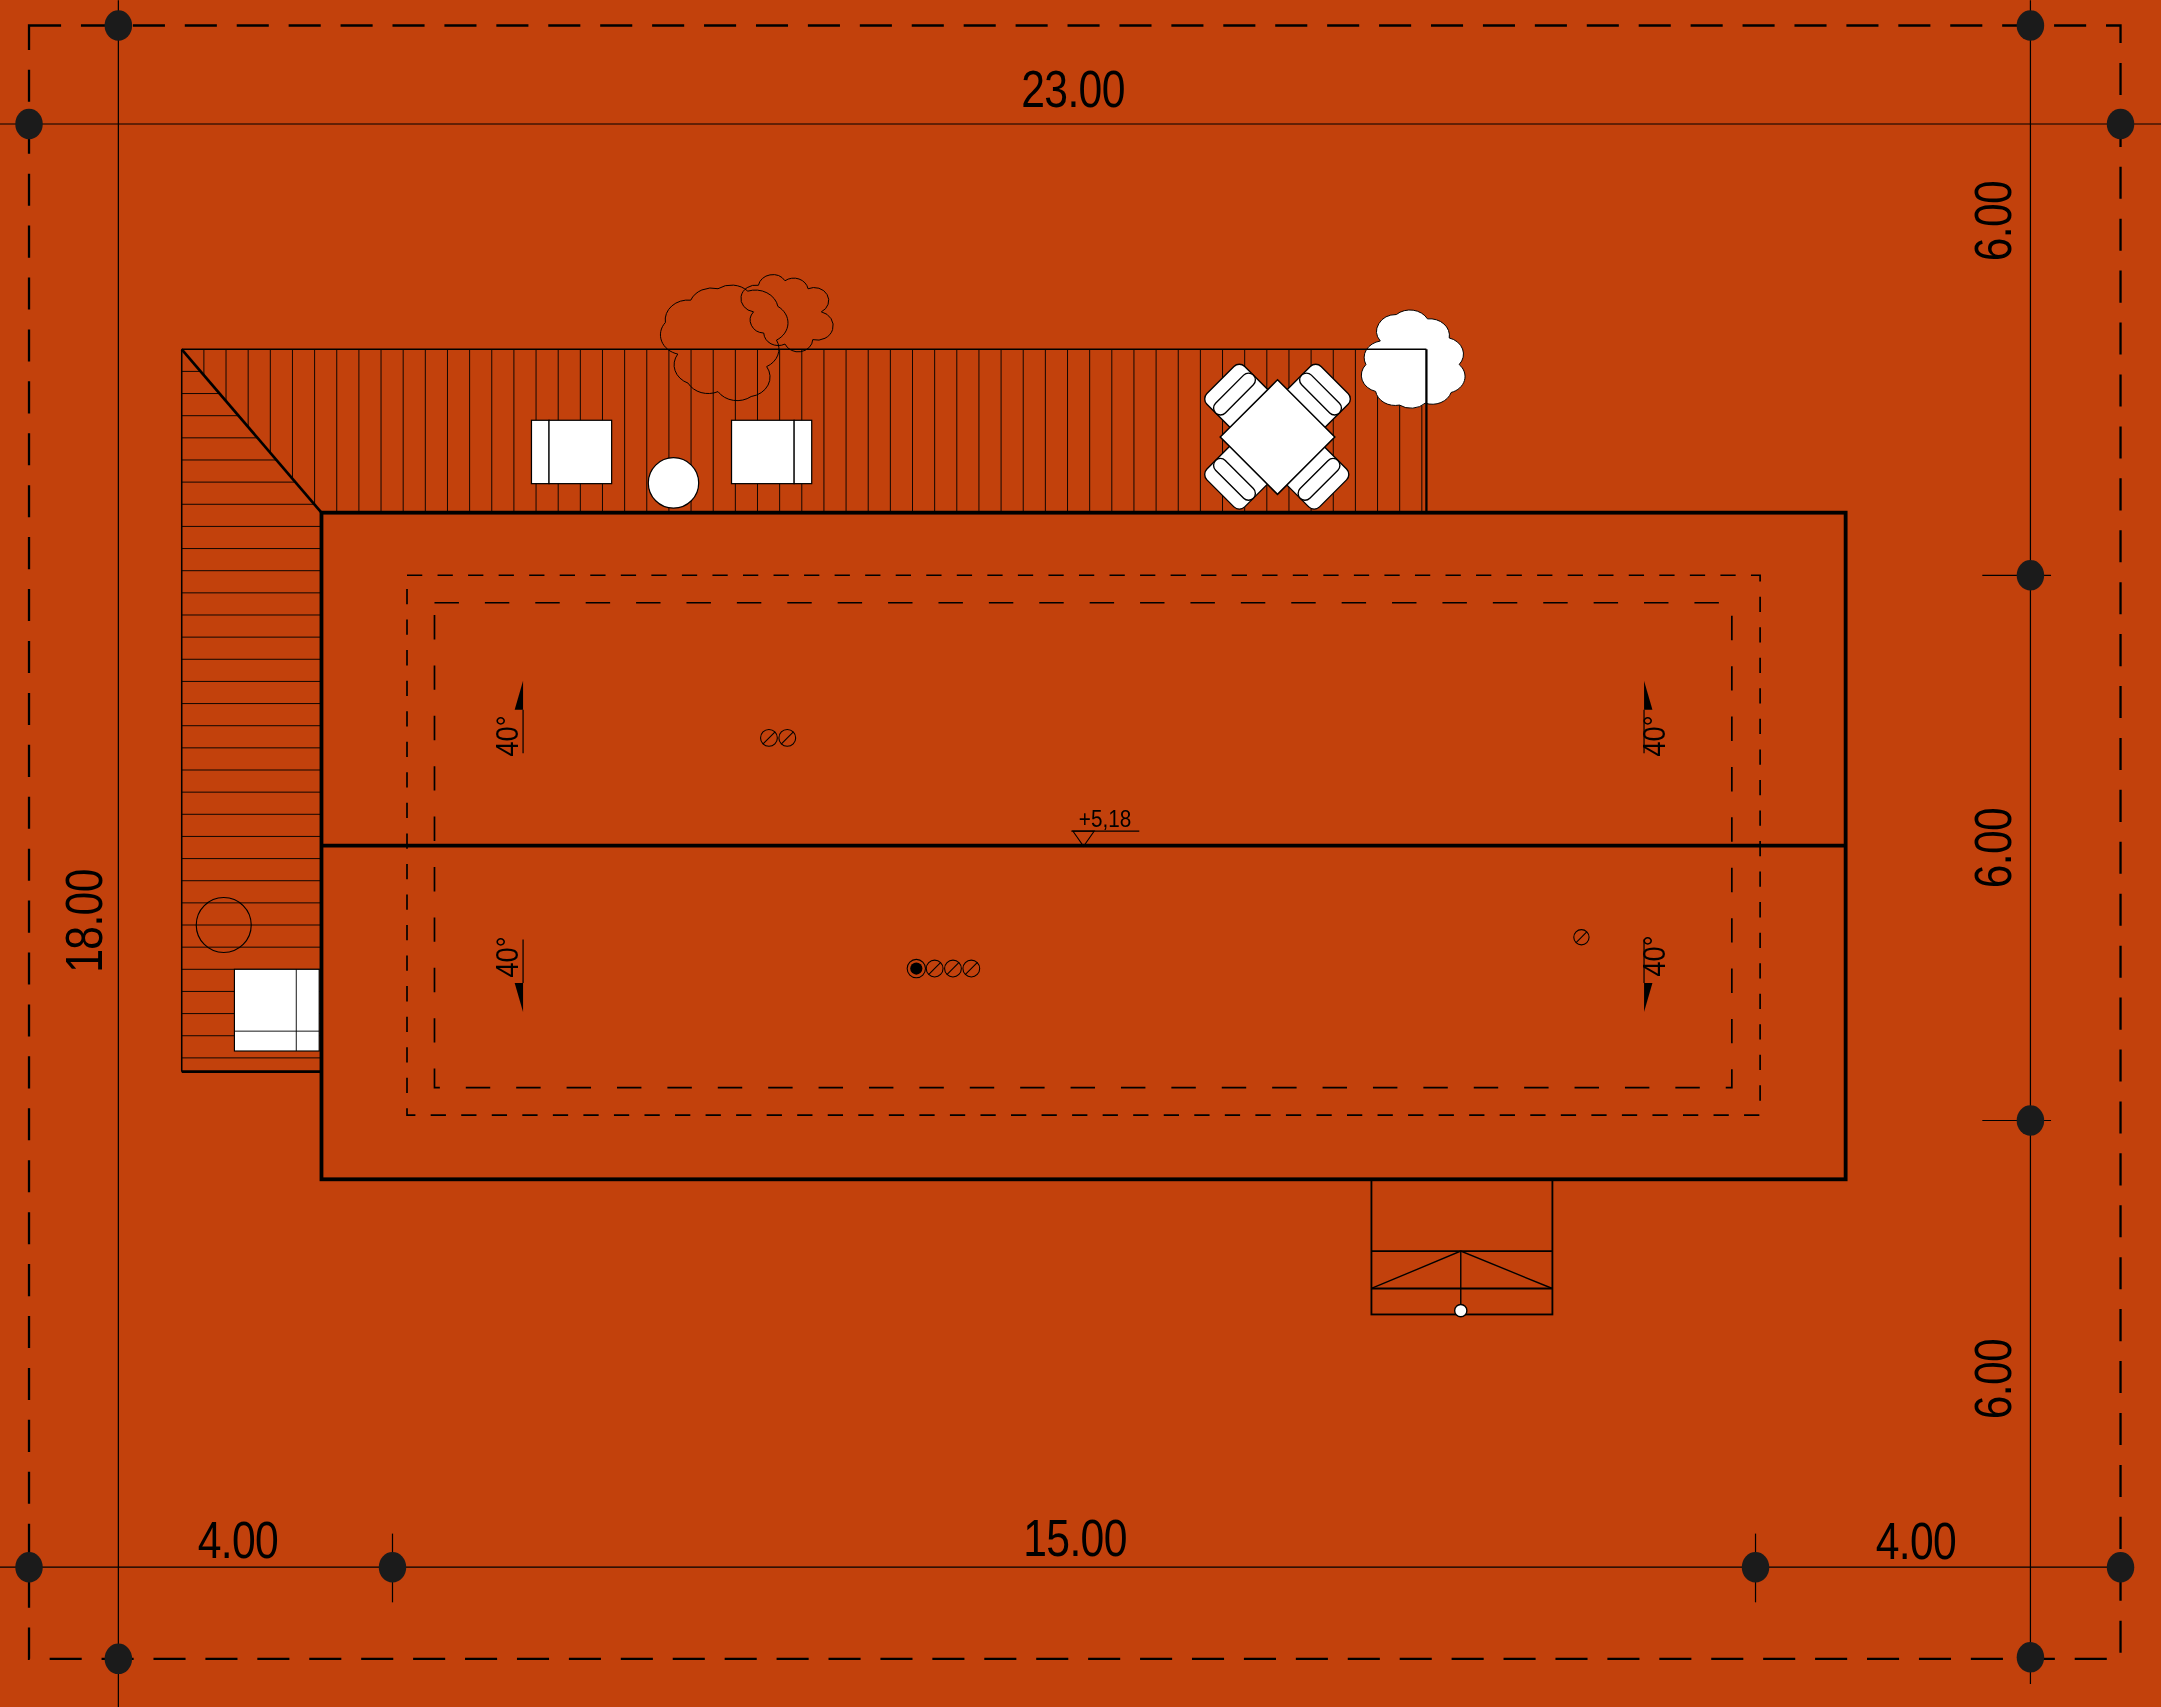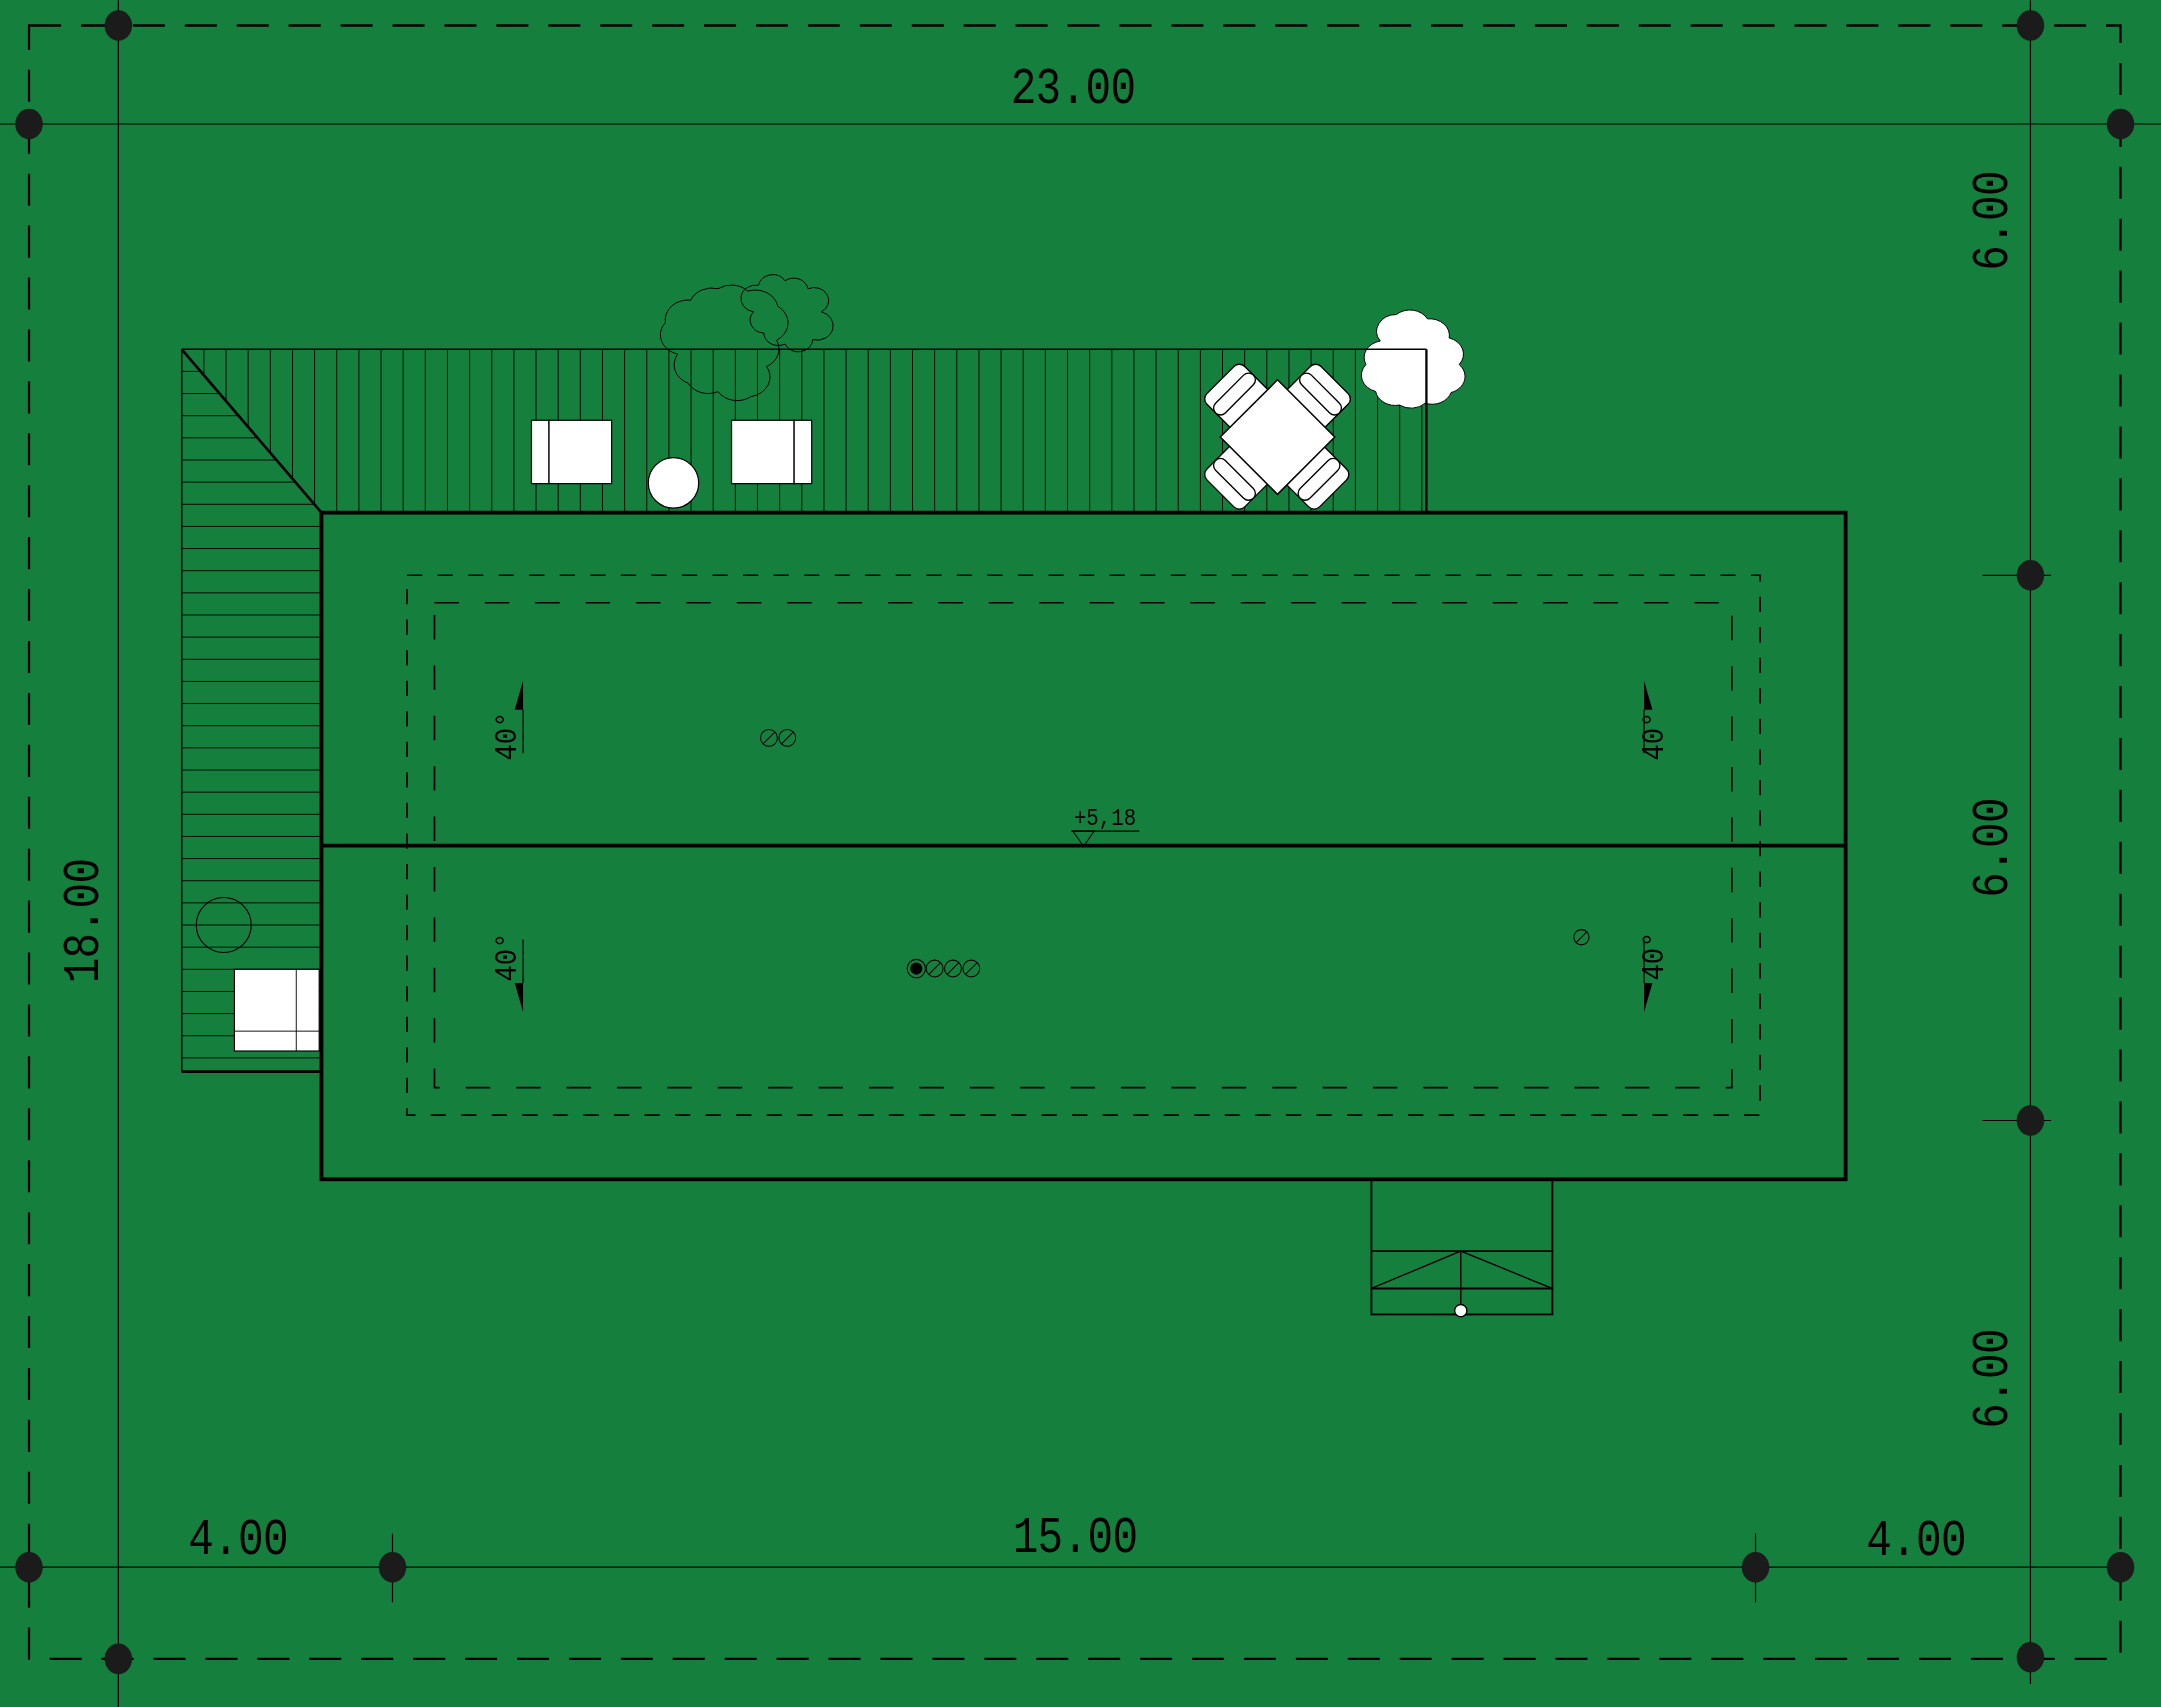--- a/index.html
+++ b/index.html
@@ -1,17 +1,17 @@
 <!DOCTYPE html>
 <html style="font-size:12.2px"><head>
 <meta charset="utf-8">
 <style>
   html,body{margin:0;padding:0;background:#fff;}
-  #canvas{position:relative;width:2161px;height:1708px;background:#15803d;overflow:hidden;
-          font-family:Liberation Mono, monospace;}
+  #canvas{position:relative;width:2161px;height:1708px;background:#c2410c;overflow:hidden;
+          font-family:Liberation Sans, sans-serif;}
   #plan-svg{position:absolute;left:0;top:0;}
   .dim-label{position:absolute;color:#000;white-space:nowrap;
              transform:translate(-50%,-50%) scaleX(.82);
              font-size:52px;letter-spacing:-0.8px;}
   .dim-label.rot{transform:translate(-50%,-50%) rotate(-90deg) scaleX(.82);}
   .slope-label{position:absolute;color:#000;white-space:nowrap;font-size:32px;
                transform:translate(-50%,-50%) rotate(-90deg) scaleX(.85);}
   .level-label{position:absolute;color:#000;white-space:nowrap;font-size:23px;
                transform:translate(-50%,-50%) scaleX(.9);}
 </style>

